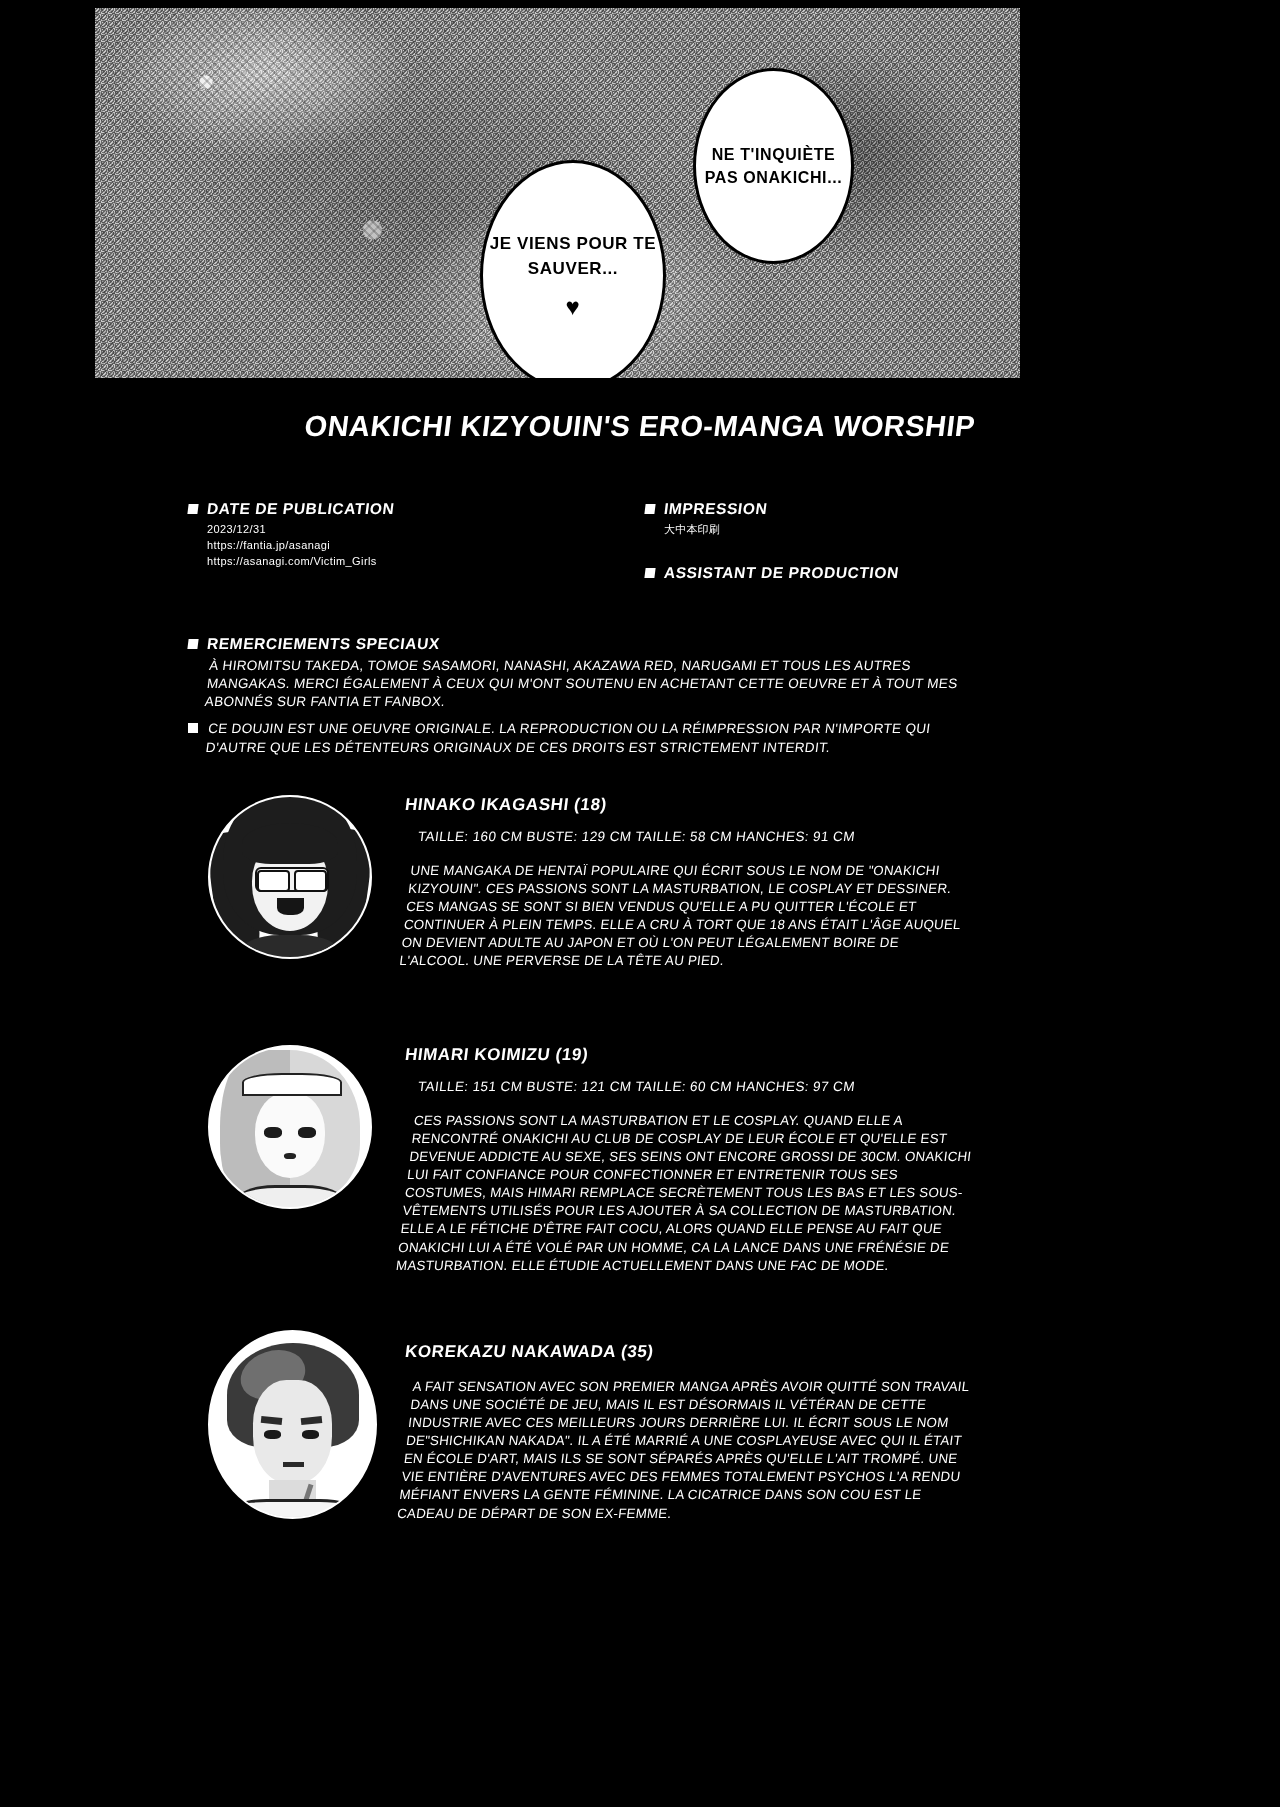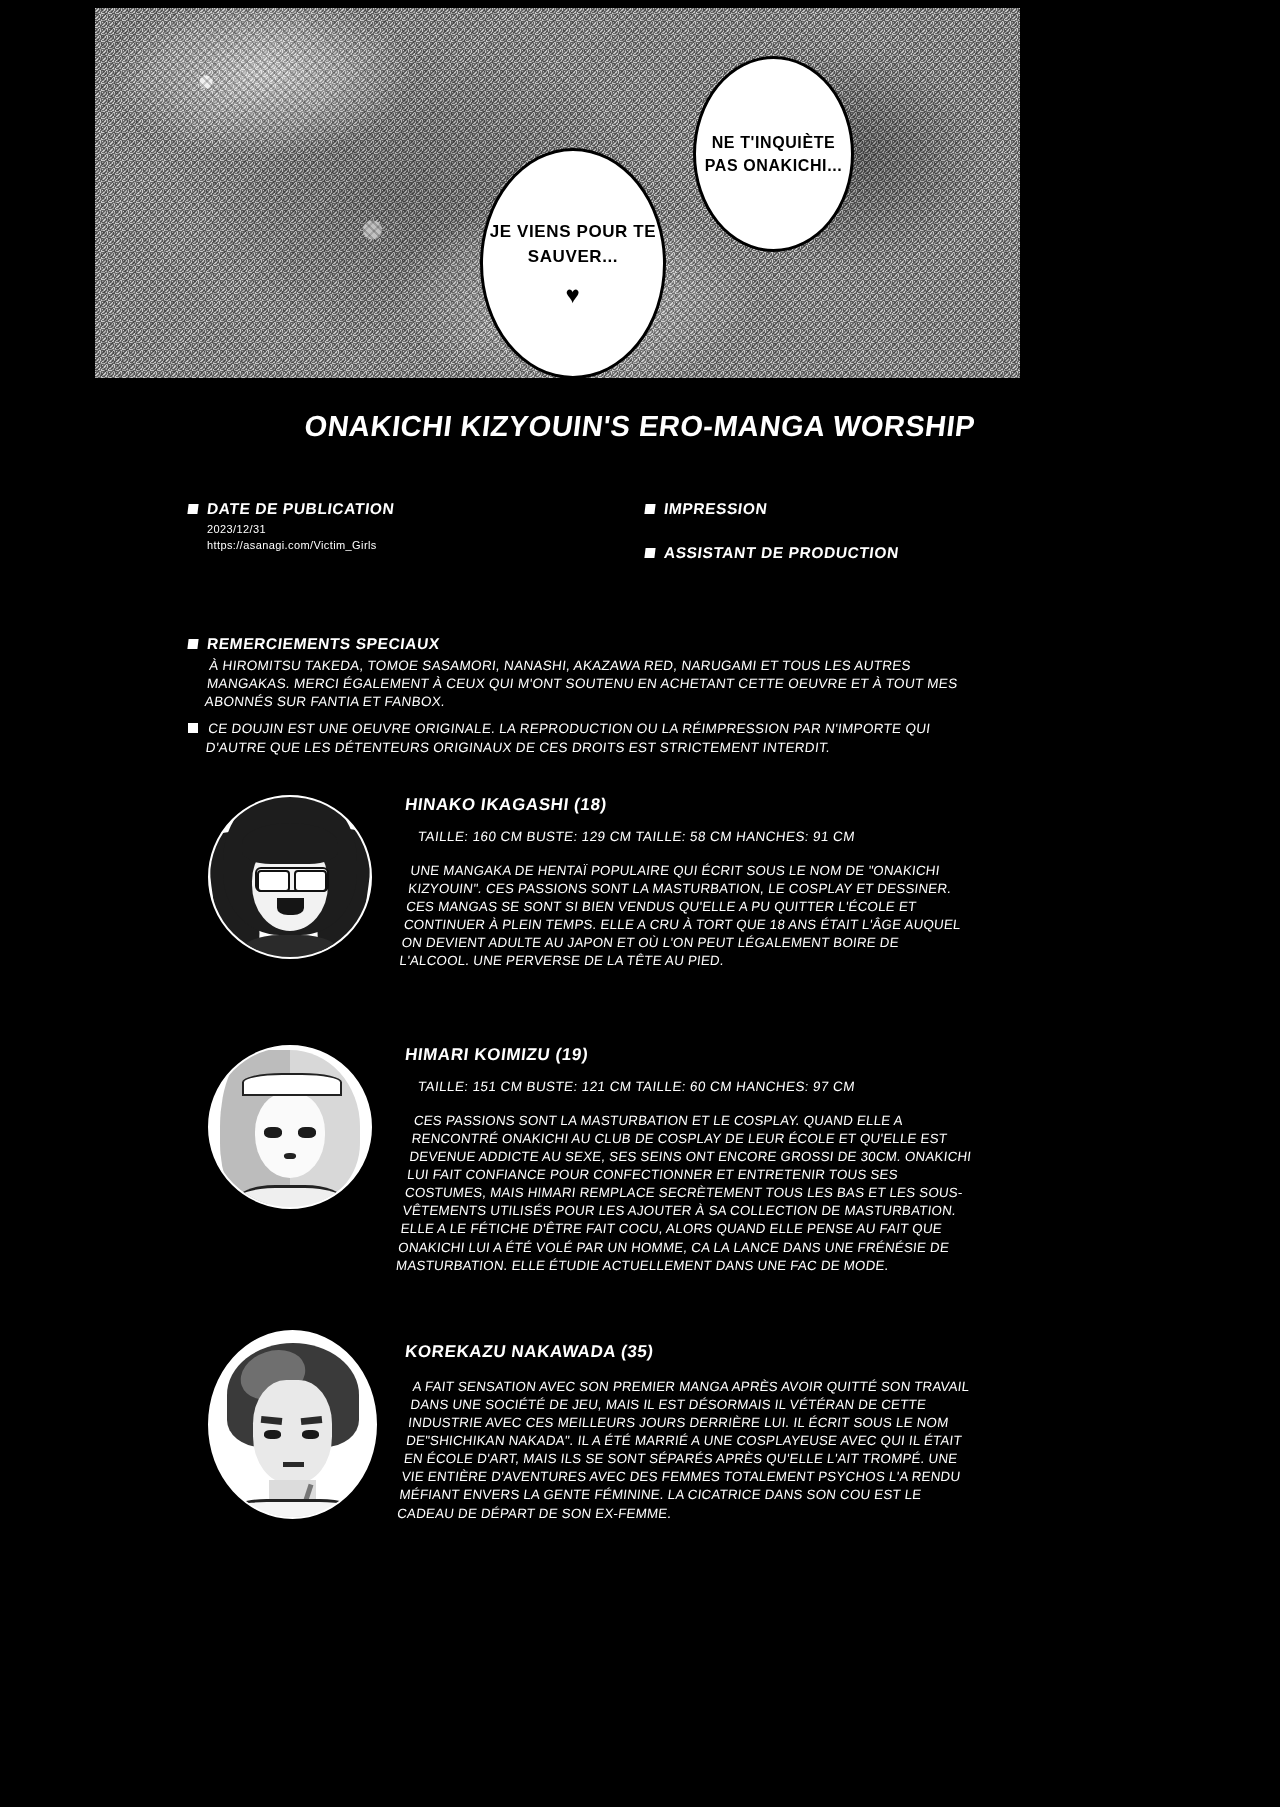--- a/index.html
+++ b/index.html
@@ -59,20 +59,21 @@
     color: #000000;
     display: flex;
     flex-direction: column;
     align-items: center;
     justify-content: center;
     text-align: center;
     font-weight: 700;
     letter-spacing: .6px;
     line-height: 1.45;
     z-index: 3;
+    margin-top: 12px;
   }
   .bubble-a {
     left: 385px; top: 140px; width: 180px; height: 225px; font-size: 17px;
   }
   .bubble-b {
     left: 598px; top: 48px; width: 155px; height: 190px; font-size: 16px;
   }
   .heart { font-size: 24px; margin-top: 14px; line-height: 1; }
 
   
@@ -247,28 +248,30 @@
 <div class="title">ONAKICHI KIZYOUIN'S ERO-MANGA WORSHIP</div>
 
 <div class="credits">
 
   <div class="col-left">
     <div class="sec-head">
       <span class="sq"></span>
       <span>DATE DE PUBLICATION</span>
     </div>
     <div class="sec-body mono-ish">2023/12/31</div>
+    <div class="sec-body mono-ish">https://fantia.jp/asanagi</div>
     <div class="sec-body mono-ish">https://asanagi.com/Victim_Girls</div>
   </div>
 
   <div class="col-right">
     <div class="sec-head">
       <span class="sq"></span>
       <span>IMPRESSION</span>
     </div>
+    <div class="sec-body jp">大中本印刷</div>
 
     <div class="sec-head" style="margin-top:26px">
       <span class="sq"></span>
       <span>ASSISTANT DE PRODUCTION</span>
     </div>
   </div>
 
   <div class="thanks">
     <div class="sec-head">
       <span class="sq"></span>

